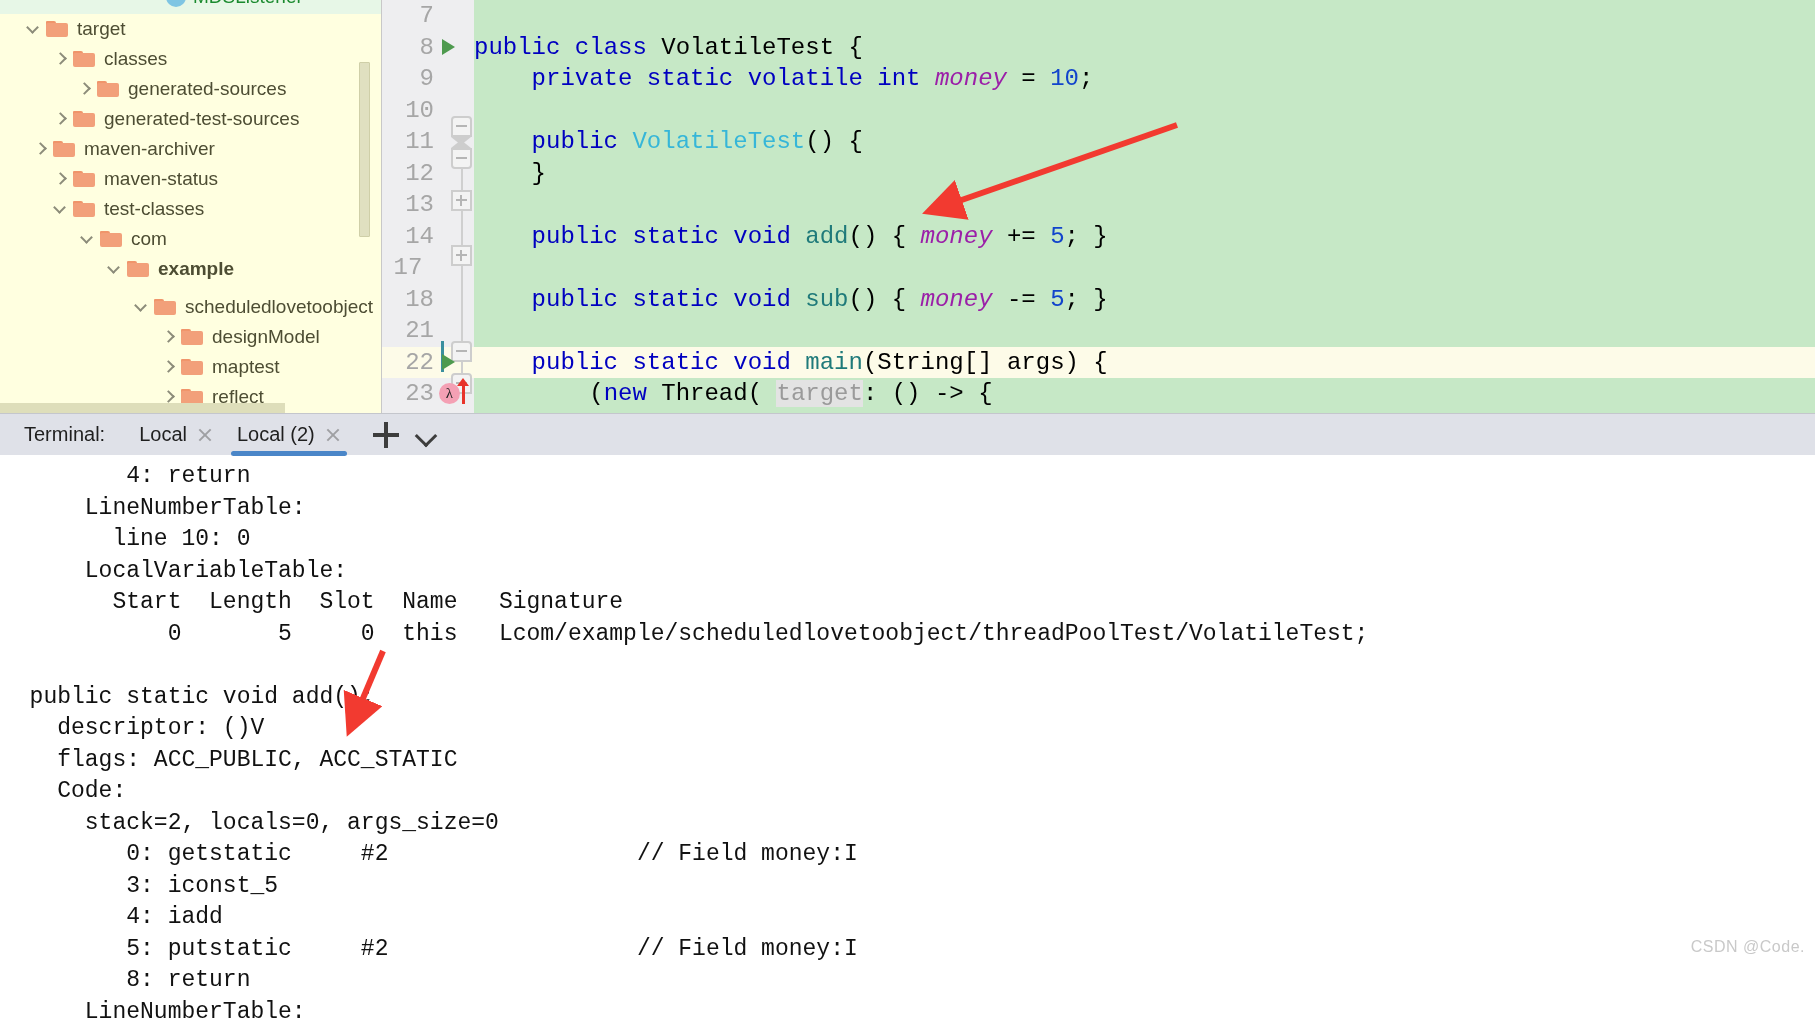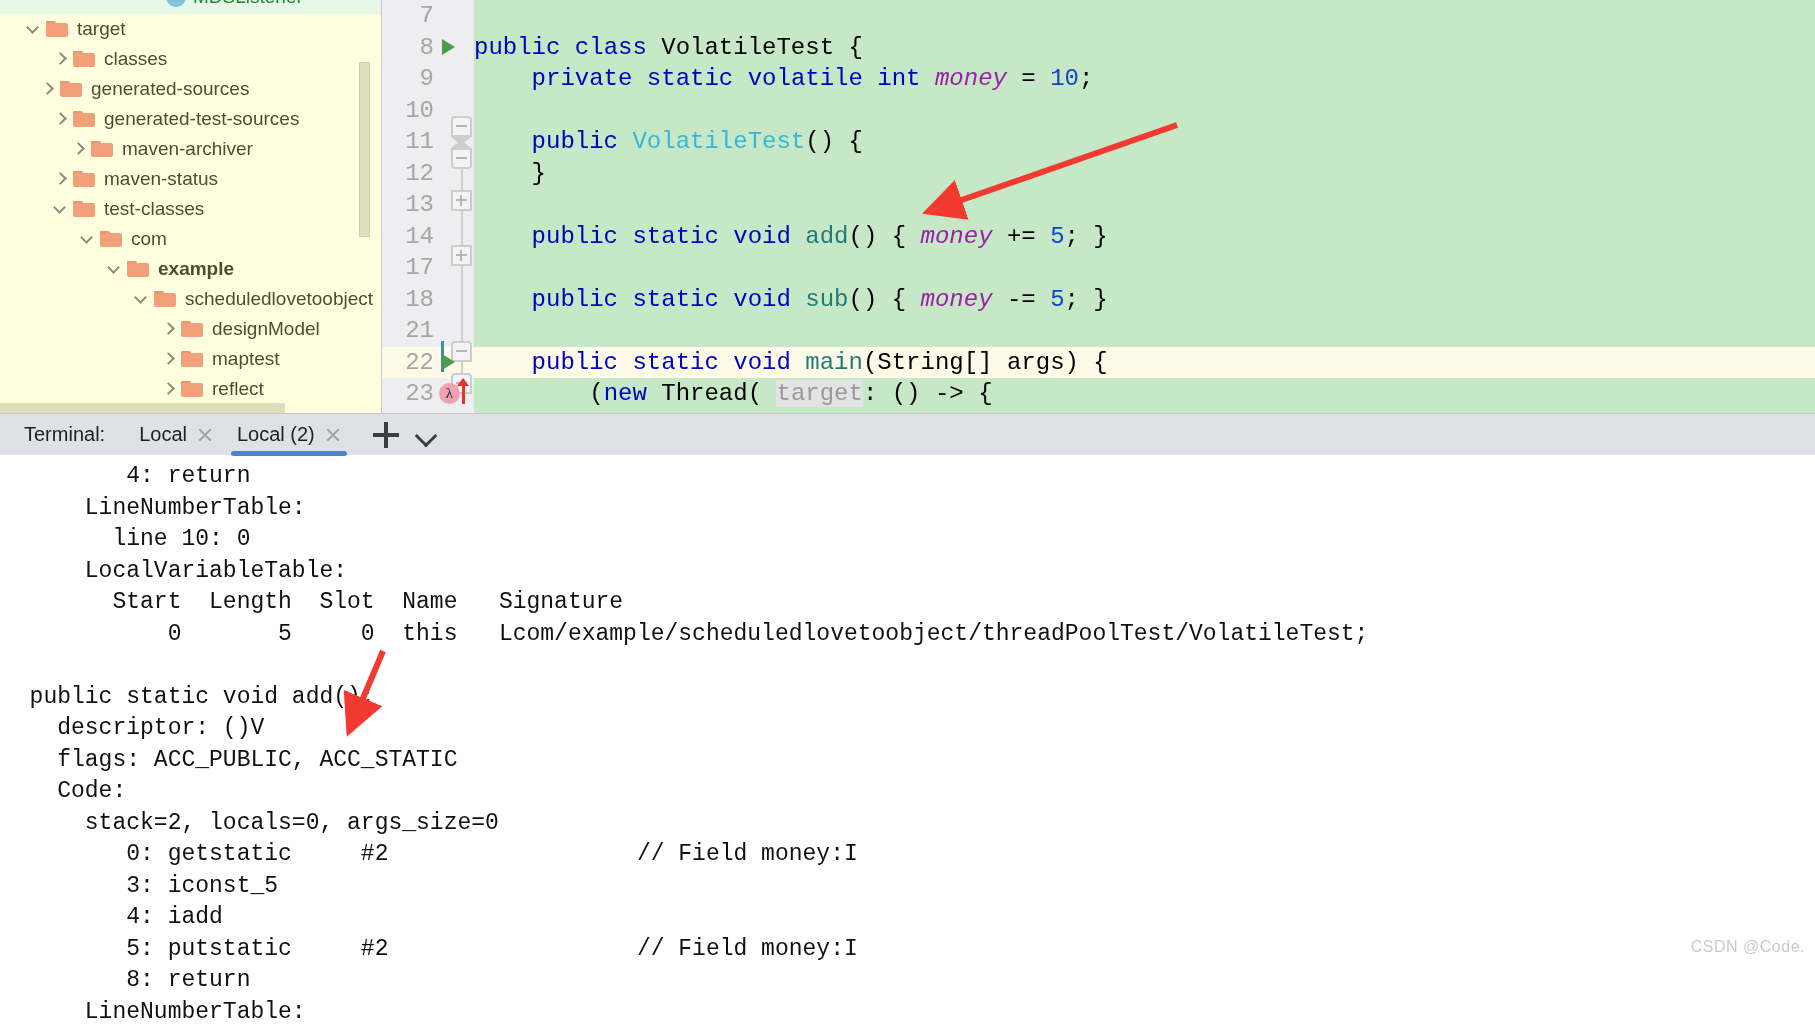--- a/index.html
+++ b/index.html
@@ -277,31 +277,31 @@
           <div class="tree-row" style="padding-left: 24px;">
             <span class="chev down"></span>
             <span class="folder-ico"></span>
             <span>target</span>
           </div>
           <div class="tree-row" style="padding-left: 51px;">
             <span class="chev right"></span>
             <span class="folder-ico"></span>
             <span>classes</span>
           </div>
-          <div class="tree-row" style="padding-left: 38px;">
+          <div class="tree-row" style="padding-left: 51px; margin-left: 24px;">
             <span class="chev right"></span>
             <span class="folder-ico"></span>
             <span>generated-sources</span>
           </div>
           <div class="tree-row" style="padding-left: 51px;">
             <span class="chev right"></span>
             <span class="folder-ico"></span>
             <span>generated-test-sources</span>
           </div>
-          <div class="tree-row" style="padding-left: 69px;">
+          <div class="tree-row" style="padding-left: 31px;">
             <span class="chev right"></span>
             <span class="folder-ico"></span>
             <span>maven-archiver</span>
           </div>
           <div class="tree-row" style="padding-left: 51px;">
             <span class="chev right"></span>
             <span class="folder-ico"></span>
             <span>maven-status</span>
           </div>
           <div class="tree-row" style="padding-left: 51px;">
@@ -312,21 +312,21 @@
           <div class="tree-row" style="padding-left: 78px;">
             <span class="chev down"></span>
             <span class="folder-ico"></span>
             <span>com</span>
           </div>
           <div class="tree-row" style="padding-left: 105px; font-weight: bold;">
             <span class="chev down"></span>
             <span class="folder-ico"></span>
             <span>example</span>
           </div>
-          <div class="tree-row" style="padding-left: 132px;">
+          <div class="tree-row" style="padding-left: 132px; margin-top: 8px;">
             <span class="chev down"></span>
             <span class="folder-ico"></span>
             <span>scheduledlovetoobject</span>
           </div>
           <div class="tree-row" style="padding-left: 159px;">
             <span class="chev right"></span>
             <span class="folder-ico"></span>
             <span>designModel</span>
           </div>
           <div class="tree-row" style="padding-left: 159px;">
@@ -364,21 +364,21 @@
 
       <div class="code-area" id="code-area">
           <div class="eline"><span class="lnum" style="left: -92px;">7</span><span class="code-txt"></span></div>
           <div class="eline"><span class="lnum" style="left: -92px;">8</span><span class="run-arrow" style="left: -32px;"></span><span class="code-txt"><span class="kw">public</span> <span class="kw">class</span> <span class="cls">VolatileTest</span> {</span></div>
           <div class="eline"><span class="lnum" style="left: -92px;">9</span><span class="code-txt">    <span class="kw">private</span> <span class="kw">static</span> <span class="kw">volatile</span> <span class="kw">int</span> <span class="fld">money</span> = <span class="num">10</span>;</span></div>
           <div class="eline"><span class="lnum" style="left: -92px;">10</span><span class="code-txt"></span></div>
           <div class="eline"><span class="lnum" style="left: -92px;">11</span><span class="code-txt">    <span class="kw">public</span> <span class="ctor">VolatileTest</span>() {</span></div>
           <div class="eline"><span class="lnum" style="left: -92px;">12</span><span class="code-txt">    }</span></div>
           <div class="eline"><span class="lnum" style="left: -92px;">13</span><span class="code-txt"></span></div>
           <div class="eline"><span class="lnum" style="left: -92px;">14</span><span class="code-txt">    <span class="kw">public</span> <span class="kw">static</span> <span class="kw">void</span> <span class="meth">add</span>() { <span class="fld">money</span> += <span class="num">5</span>; }</span></div>
-          <div class="eline"><span class="lnum" style="left: -92px;">17</span><span class="code-txt"></span></div>
+          <div class="eline"><span class="lnum" style="left: -92px; text-align: center;">17</span><span class="code-txt"></span></div>
           <div class="eline"><span class="lnum" style="left: -92px;">18</span><span class="code-txt">    <span class="kw">public</span> <span class="kw">static</span> <span class="kw">void</span> <span class="meth">sub</span>() { <span class="fld">money</span> -= <span class="num">5</span>; }</span></div>
           <div class="eline"><span class="lnum" style="left: -92px; text-align: right;">21</span><span class="code-txt"></span></div>
           <div class="eline" style="background: transparent;"><span class="lnum" style="left: -92px;">22</span><span class="run-arrow" style="left: -32px;"></span><span class="code-txt">    <span class="kw">public</span> <span class="kw">static</span> <span class="kw">void</span> <span class="meth">main</span>(<span class="cls">String</span>[] <span class="pun">args</span>) {</span></div>
           <div class="eline"><span class="lnum" style="left: -92px;">23</span><span class="lambda-badge" style="left: -35px;">λ</span><span class="up-arrow" style="left: -12px;"></span><span class="code-txt">        (<span class="kw">new</span> <span class="cls">Thread</span>( <span class="hint">target</span>: () -&gt; {</span></div>
         </div>
     </div>
   </div>
 
   <div id="terminal">
     <div id="term-tabbar">

